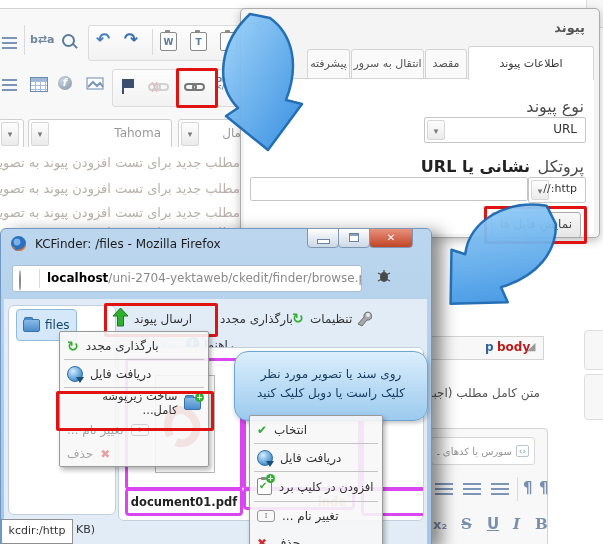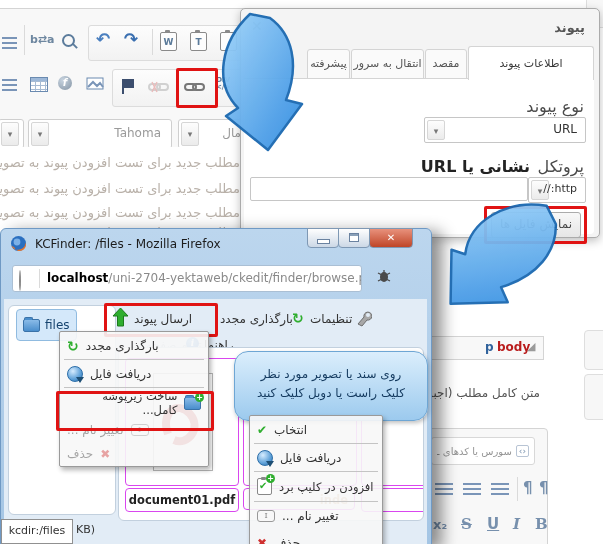--- a/index.html
+++ b/index.html
@@ -83,21 +83,21 @@
   .folder::before{content:"";position:absolute;left:0;top:-3px;width:7px;height:2px;background:#4a8ecc;
                   border:1px solid #3a72a8;border-bottom:none;border-radius:2px 2px 0 0;}
   .plus{position:absolute;right:-4px;top:-5px;width:9px;height:9px;background:#2fae2f;border-radius:50%;
         color:#fff;font-size:8px;line-height:9px;text-align:center;font-weight:bold;}
   .plus::before{content:"+";}
   .kctxt{position:absolute;font-size:12px;color:#333;white-space:nowrap;}
   .greenC{color:#2fae2f;font-weight:bold;font-size:14px;line-height:14px;}
   .infoc{width:13px;height:13px;border-radius:50%;background:radial-gradient(circle at 35% 30%,#7ab4ec,#2b6cb8);
          color:#fff;font-size:9px;font-weight:bold;font-style:italic;text-align:center;line-height:13px;
          font-family:"DejaVu Serif",serif;}
-  .card{position:absolute;background:#fff;border:1px solid #d946ef;border-radius:4px;overflow:hidden;}
+  .card{position:absolute;background:#fff;border:3px solid #d946ef;border-radius:4px;overflow:hidden;}
   .filelabel{font-weight:bold;font-size:11.5px;color:#222;text-align:center;line-height:22px;overflow:hidden;white-space:nowrap;}
   #balloon{position:absolute;left:230px;top:52px;width:194px;height:70px;border:1px solid #6ea6d4;border-radius:14px;
            background:linear-gradient(#dbeefc,#9ccaee);box-shadow:1px 2px 4px rgba(0,0,0,.25);
            text-align:center;font-size:12px;color:#143a5f;padding-top:13px;box-sizing:border-box;line-height:1.6;}
   .cmenu{position:absolute;background:rgba(247,247,247,.9);border:1px solid #9a9a9a;border-radius:2px;
          box-shadow:2px 3px 5px rgba(0,0,0,.3);}
   .mrow{position:relative;height:27px;display:flex;align-items:center;gap:7px;padding:0 7px;font-size:12px;color:#333;}
   .mrow.dis{opacity:.42;}
   .msep{height:1px;background:#c4c4c4;margin:0 4px;}
   .renbox{width:16px;height:10px;border:1px solid #999;border-radius:3px;background:#f8f8f8;
@@ -364,21 +364,21 @@
         <div class="mrow">
           <span class="renbox">I</span>
           <span class="rtl">تغییر نام ...</span>
         </div>
         <div class="mrow">
           <span style="color:#d03030;font-weight:bold;">✖</span>
           <span class="rtl">حذف</span>
         </div>
       </div>
 
-      <div id="statusbox" style="left:-3px;top:220px;width:70px;height:23px;">kcdir:/files</div>
+      <div id="statusbox" style="left:-3px;top:220px;width:70px;height:23px;">kcdir:/http</div>
       <span class="kctxt" style="left:72px;top:224px;font-size:11px;">KB)</span>
     </div>
   </div>
 
   <div class="redbox" style="left:176px;top:68px;width:36px;height:34px;z-index:12;"></div>
 
   <svg class="abs" style="left:0;top:0;z-index:40;pointer-events:none;" width="603" height="544">
     <defs>
       <linearGradient id="agrad" x1="0" y1="0" x2="1" y2="1">
         <stop offset="0" stop-color="#9fd4fa"></stop>

